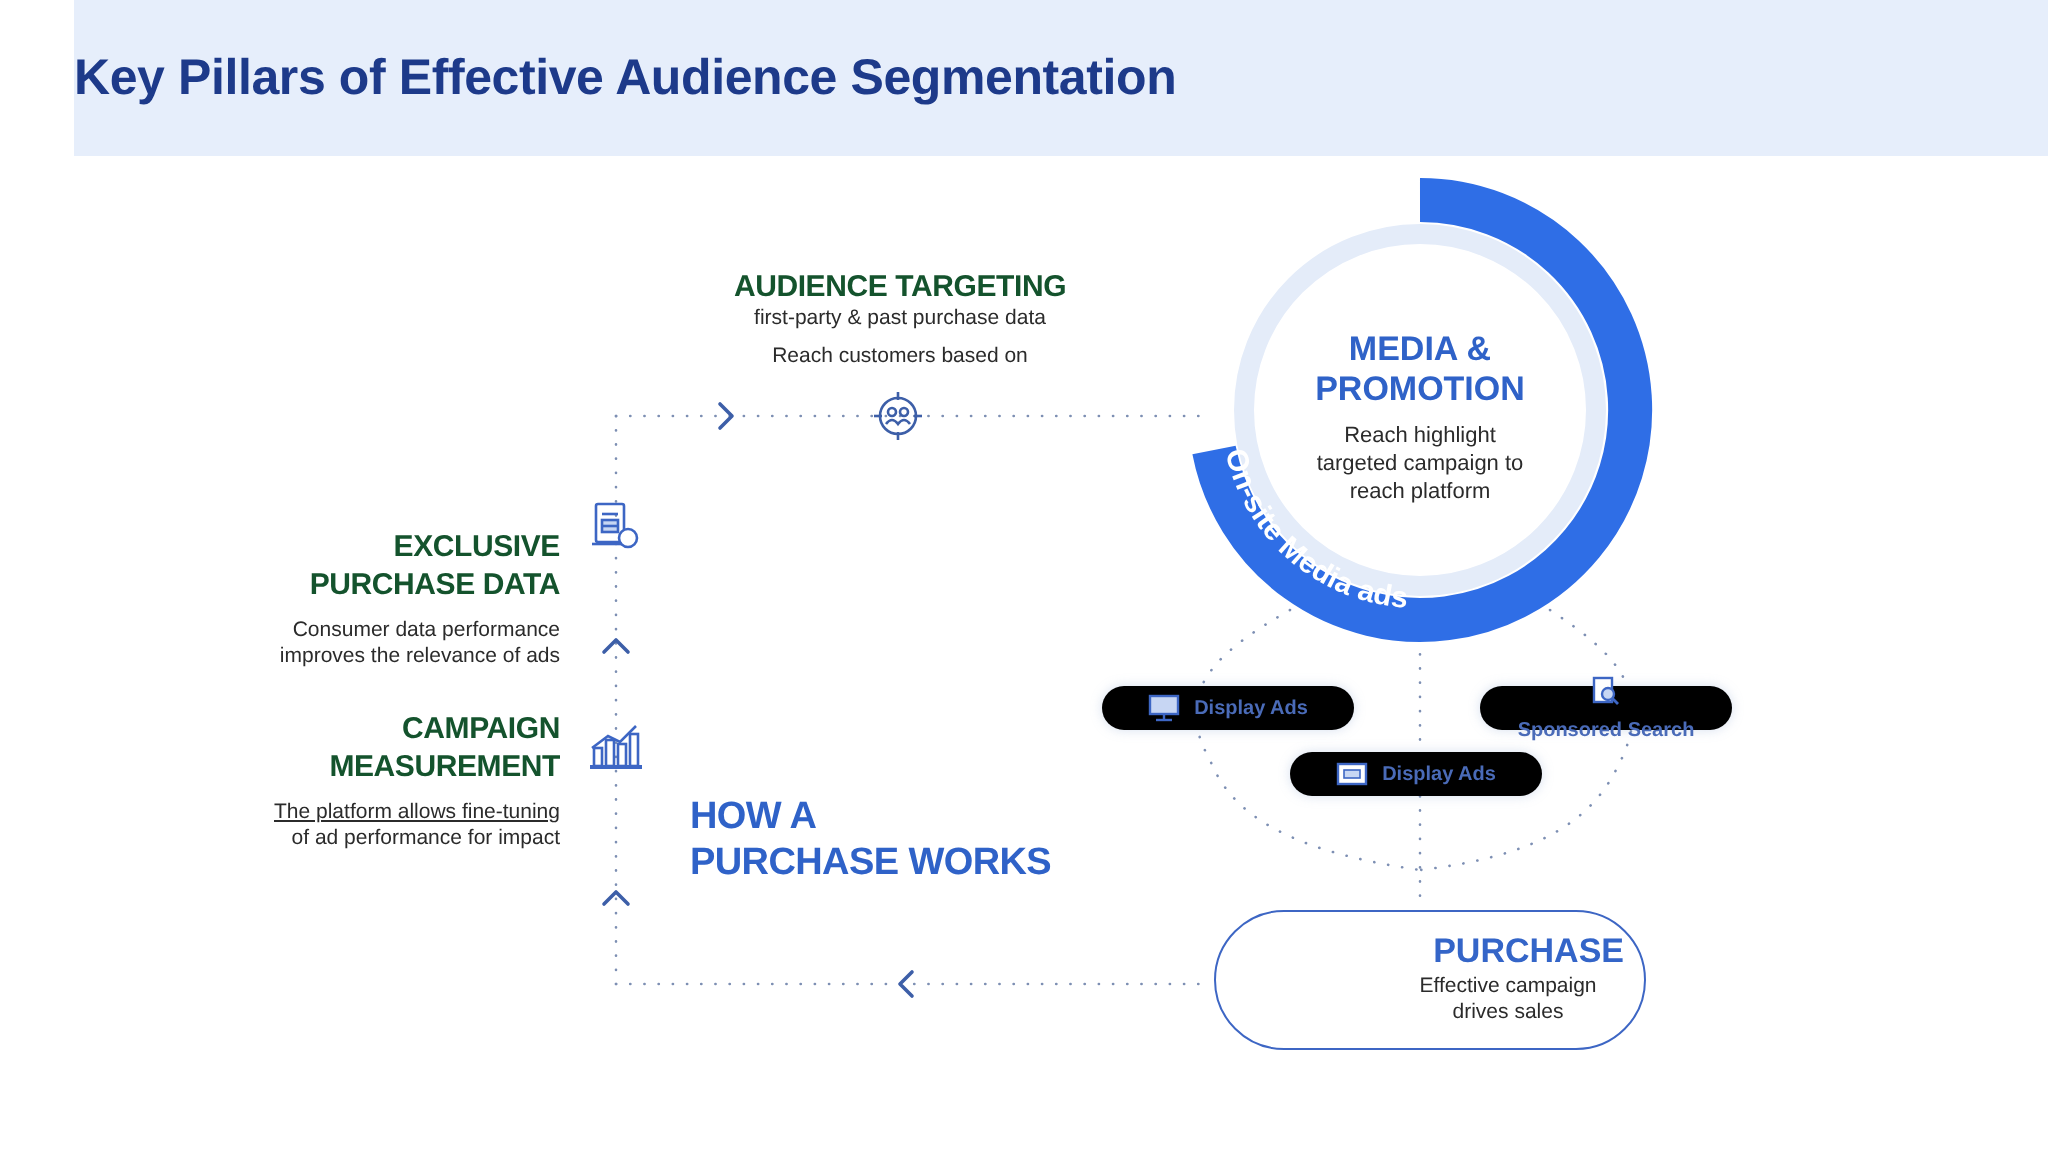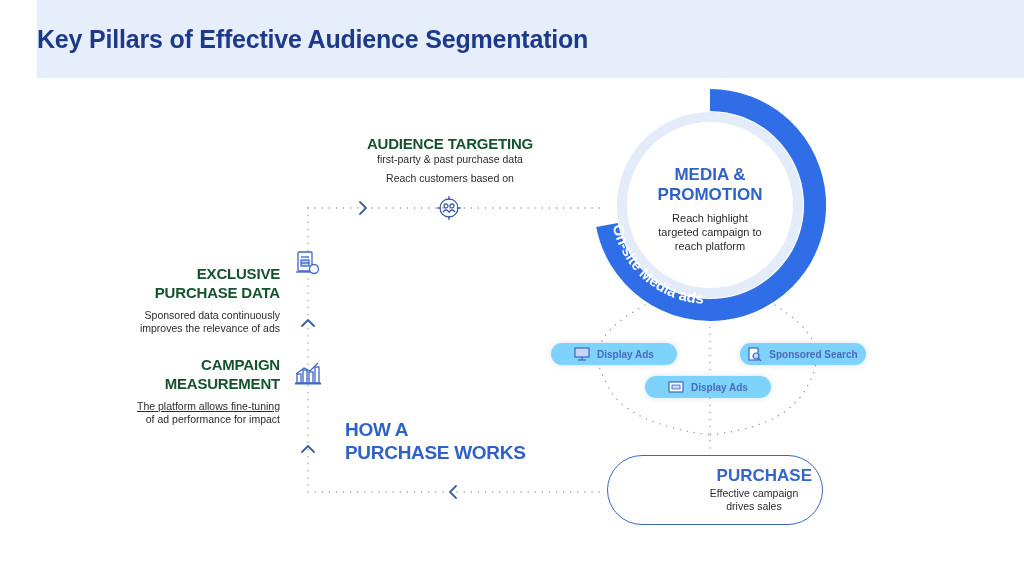--- a/index.html
+++ b/index.html
@@ -8,21 +8,21 @@
   .header h1{margin:0;font-size:25px;font-weight:700;color:#1d3a8a;letter-spacing:-0.2px;font-family:"Liberation Sans",sans-serif;}
   .abs{position:absolute;}
   .svg-layer{position:absolute;left:0;top:0;}
   .h-title{font-weight:700;color:#14532d;font-size:15px;line-height:19px;letter-spacing:-0.2px;}
   .desc{font-size:10.5px;color:#2b2b2b;line-height:13px;}
   .right{text-align:right;}
   .center{text-align:center;}
   .big-title{font-weight:700;color:#2f62c8;font-size:19px;line-height:23px;letter-spacing:-0.3px;}
   .media-title{font-weight:700;color:#2f62c8;font-size:17px;line-height:20px;text-align:center;}
   .media-desc{font-size:11px;color:#2b2b2b;line-height:14px;text-align:center;}
-  .pill{position:absolute;height:22px;border-radius:12px;background:#7dd3fc;box-shadow:0 0 6px rgba(140,165,210,0.35);display:flex;align-items:center;justify-content:center;gap:7px;font-size:10px;font-weight:700;color:#4a6bb8;}
+  .pill{position:absolute;height:22px;border-radius:12px;background:#000000;box-shadow:0 0 6px rgba(140,165,210,0.35);display:flex;align-items:center;justify-content:center;gap:7px;font-size:10px;font-weight:700;color:#4a6bb8;}
   .pill svg{flex:none;}
   .purchase-box{position:absolute;left:607px;top:455px;width:214px;height:68px;border:1.5px solid #3d66c4;border-radius:36px;background:#fff;}
   .purchase-title{font-weight:700;color:#3465c8;font-size:17px;line-height:20px;text-align:right;}
   .purchase-desc{font-size:10.5px;color:#2b2b2b;line-height:13px;text-align:center;}
 </style>
 </head>
 <body>
 
 <div class="header">
   <h1>Key Pillars of Effective Audience Segmentation</h1>
@@ -110,52 +110,52 @@
   <div class="media-title">MEDIA &amp;</div>
   <div class="media-title">PROMOTION</div>
   <div class="media-desc" style="margin-top:6px;">Reach highlight</div>
   <div class="media-desc">targeted campaign to</div>
   <div class="media-desc">reach platform</div>
 </div>
 
 <div class="abs right" style="left:100px;top:264px;width:180px;">
   <div class="h-title">EXCLUSIVE</div>
   <div class="h-title">PURCHASE DATA</div>
-  <div class="desc" style="margin-top:7px;">Sponsored data continuously</div>
+  <div class="desc" style="margin-top:7px;">Consumer data performance</div>
   <div class="desc">improves the relevance of ads</div>
 </div>
 
 <div class="abs right" style="left:100px;top:355px;width:180px;">
   <div class="h-title">CAMPAIGN</div>
   <div class="h-title">MEASUREMENT</div>
   <div class="desc" style="margin-top:7px;text-decoration:underline;">The platform allows fine-tuning</div>
   <div class="desc">of ad performance for impact</div>
 </div>
 
-<div class="abs" style="left:345px;top:397px;width:220px;margin-top:21px;">
+<div class="abs" style="left:345px;top:397px;width:220px;">
   <div class="big-title">HOW A</div>
   <div class="big-title">PURCHASE WORKS</div>
 </div>
 
 <div class="pill" style="left:551px;top:343px;width:126px;">
   <svg width="16" height="14">
     <rect x="1" y="1" width="14" height="9" fill="#c7d6f3" stroke="#3d66c4" stroke-width="1.2"></rect>
     <line x1="8" y1="10" x2="8" y2="13" stroke="#3d66c4" stroke-width="1.2"></line>
     <line x1="4" y1="13" x2="12" y2="13" stroke="#3d66c4" stroke-width="1.2"></line>
   </svg>
   <span>Display Ads</span>
 </div>
 <div class="pill" style="left:645px;top:376px;width:126px;">
   <svg width="16" height="12">
     <rect x="1" y="1" width="14" height="10" fill="#fff" stroke="#3d66c4" stroke-width="1.2"></rect>
     <rect x="4" y="4" width="8" height="4" fill="#c7d6f3" stroke="#3d66c4" stroke-width="0.8"></rect>
   </svg>
   <span>Display Ads</span>
 </div>
-<div class="pill" style="left:740px;top:343px;width:126px;">
+<div class="pill" style="left:740px;top:343px;width:126px;flex-direction:column;">
   <svg width="14" height="15">
     <rect x="1" y="1" width="9" height="12" fill="#fff" stroke="#3d66c4" stroke-width="1.2"></rect>
     <circle cx="8" cy="9" r="3" fill="#c7d6f3" stroke="#3d66c4" stroke-width="1.2"></circle>
     <line x1="10" y1="11" x2="13" y2="14" stroke="#3d66c4" stroke-width="1.4"></line>
   </svg>
   <span>Sponsored Search</span>
 </div>
 
 <div class="purchase-box">
   <div class="abs" style="left:88px;top:10px;width:116px;text-align:center;">

